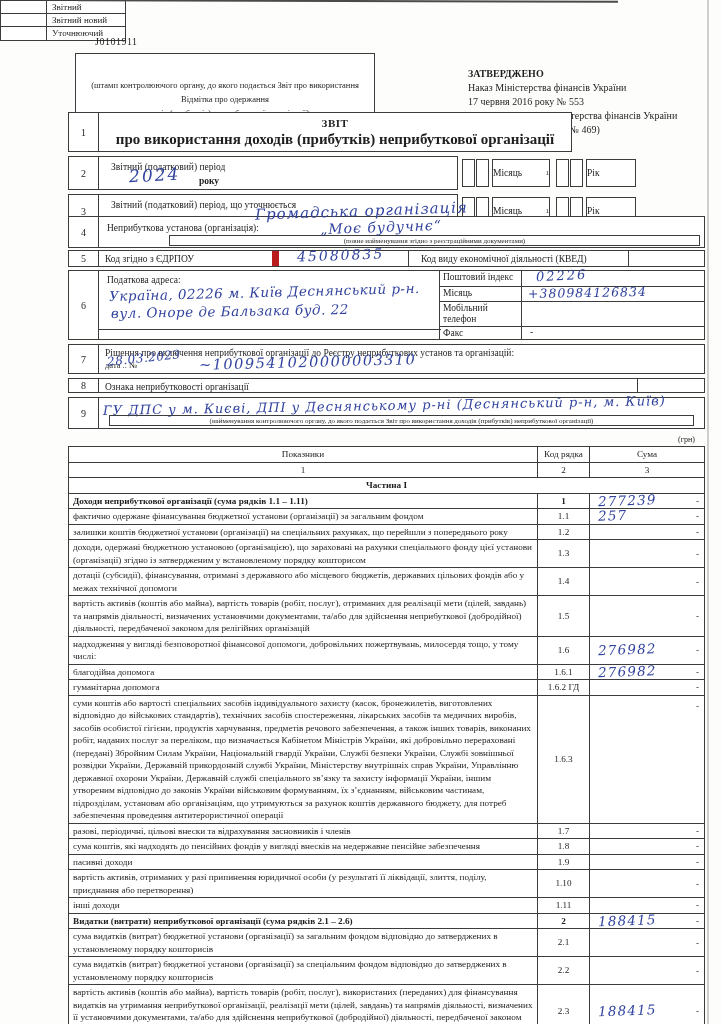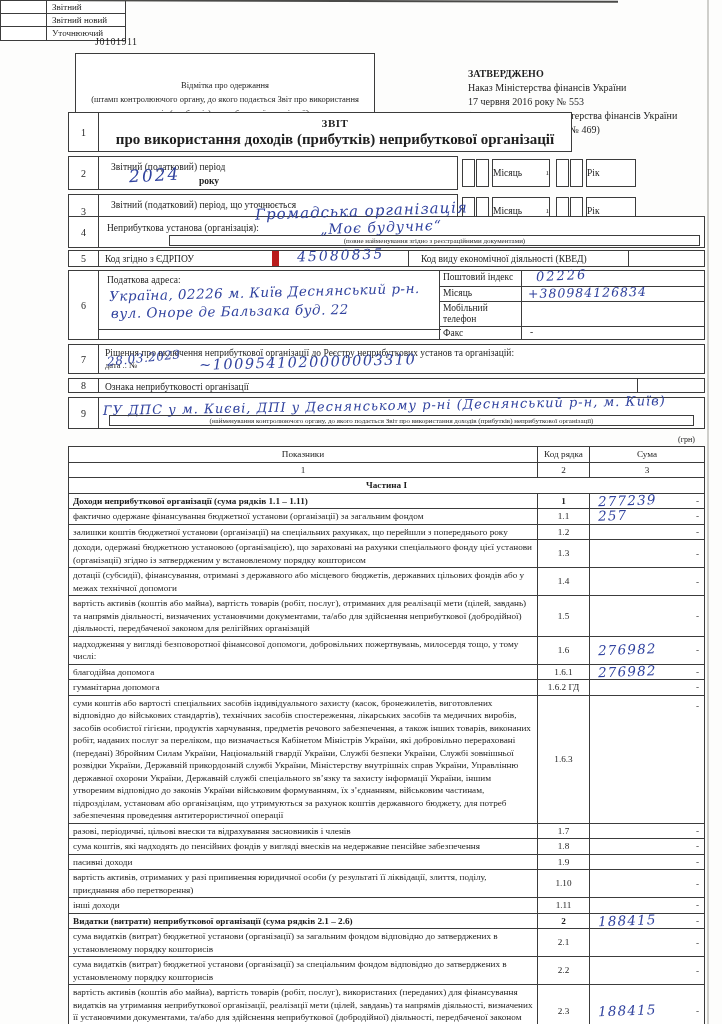--- a/index.html
+++ b/index.html
@@ -80,22 +80,22 @@
 </style>
 </head>
 <body>
 
 <div class="abs" id="streak"></div>
 <div class="abs" id="edge-r"></div>
 
 <div class="abs" id="form-id">J0101911</div>
 
 <div class="box" id="stamp-box">
+  <div>(штамп контролюючого органу, до якого подається Звіт про використання</div>
   <div>Відмітка про одержання</div>
-  <div>(штамп контролюючого органу, до якого подається Звіт про використання</div>
   <div>доходів (прибутків) неприбуткової організації)</div>
 </div>
 
 <div class="abs" id="approved">
   <div class="bold">ЗАТВЕРДЖЕНО</div>
   <div>Наказ Міністерства фінансів України</div>
   <div>17 червня 2016 року № 553</div>
   <div>(у редакції наказу Міністерства фінансів України</div>
   <div>від 28 квітня 2017 року № 469)</div>
 </div>

